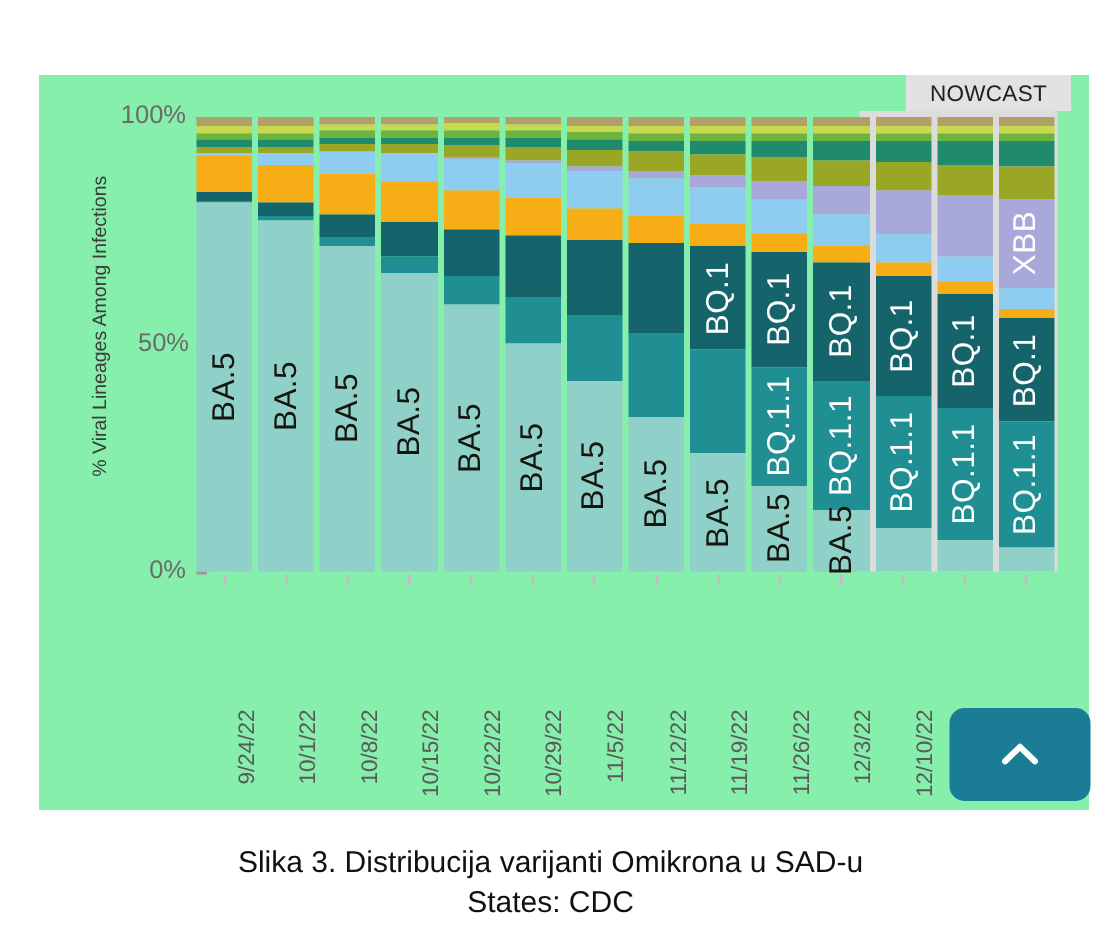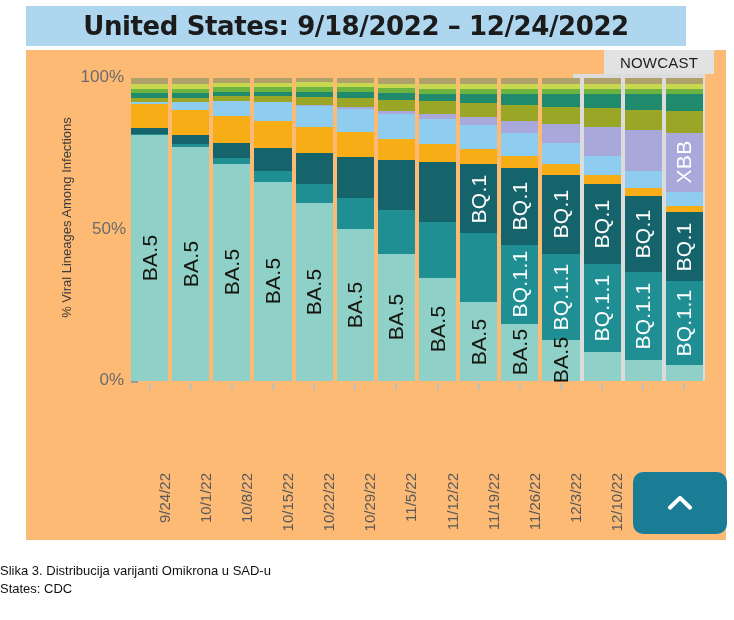--- a/index.html
+++ b/index.html
@@ -19,21 +19,21 @@
   }
   .title-text {
     font-family: "DejaVu Sans", sans-serif;
     font-weight: bold; font-size: 26px; color: #1b1b1b;
     letter-spacing: -0.4px; white-space: nowrap;
   }
 
   
   .figure-card {
     position: absolute; left: 26px; top: 50px; width: 700px; height: 490px;
-    background: #fdba74;
+    background: #86efac;
   }
 
   
   .nowcast-label {
     position: absolute; left: 578px; top: 0px; width: 110px; height: 24px;
     background: #e2e2e2;
     display: flex; align-items: center; justify-content: center;
   }
   .nowcast-label span {
     font-size: 15px; color: #1e1e1e; letter-spacing: 0.2px;
@@ -102,32 +102,29 @@
     display: flex; align-items: center; justify-content: center;
     cursor: pointer;
   }
   .chev {
     width: 34px; height: 34px;
   }
 
   
   .caption {
     position: absolute; left: 0px; top: 562px; width: 734px;
-    font-size: 13px; color: #101010; line-height: 1.35;
+    text-align: center; font-size: 20px; color: #101010; line-height: 1.35;
   }
   .caption div { white-space: nowrap; }
 </style>
 </head>
 <body>
 
 <div id="page">
 
-  <div class="title-banner">
-    <div class="title-text">United States: 9/18/2022 – 12/24/2022</div>
-  </div>
 
   <div class="figure-card">
 
     <div class="nowcast-shade"></div>
 
     <div class="nowcast-label">
       <span>NOWCAST</span>
     </div>
 
     <div class="y-axis-title">% Viral Lineages Among Infections</div>

